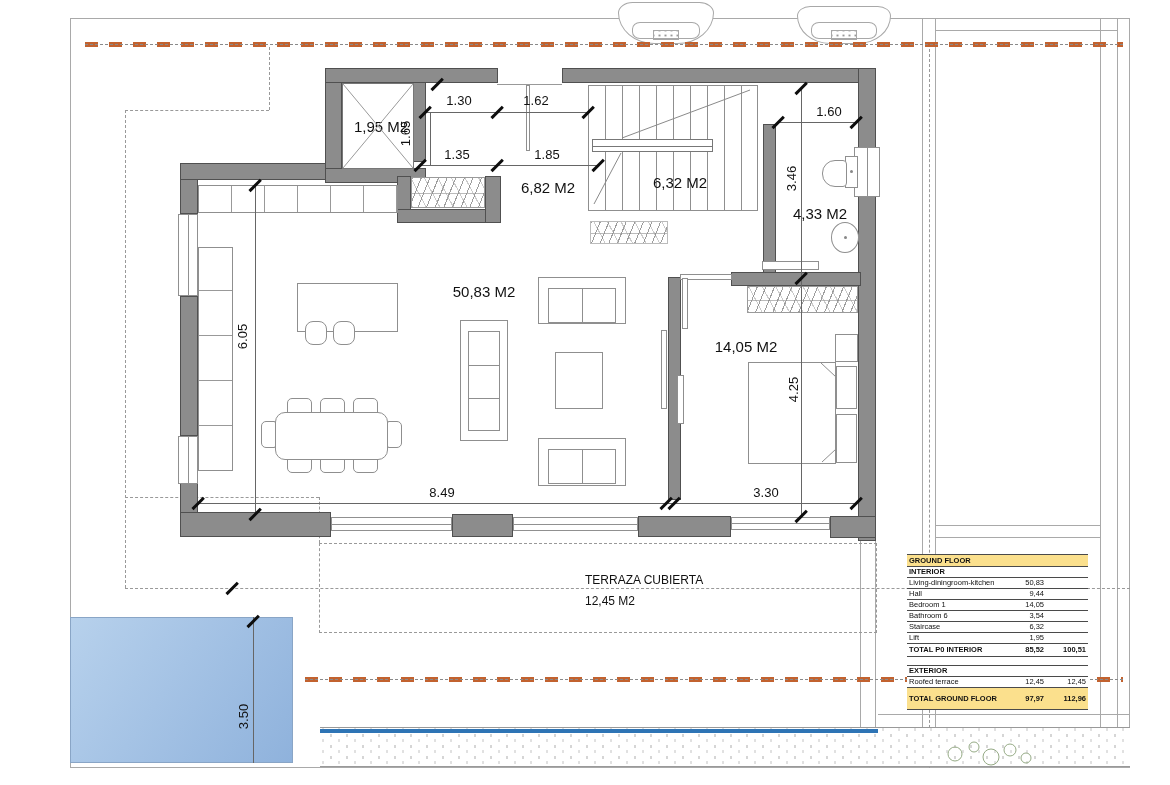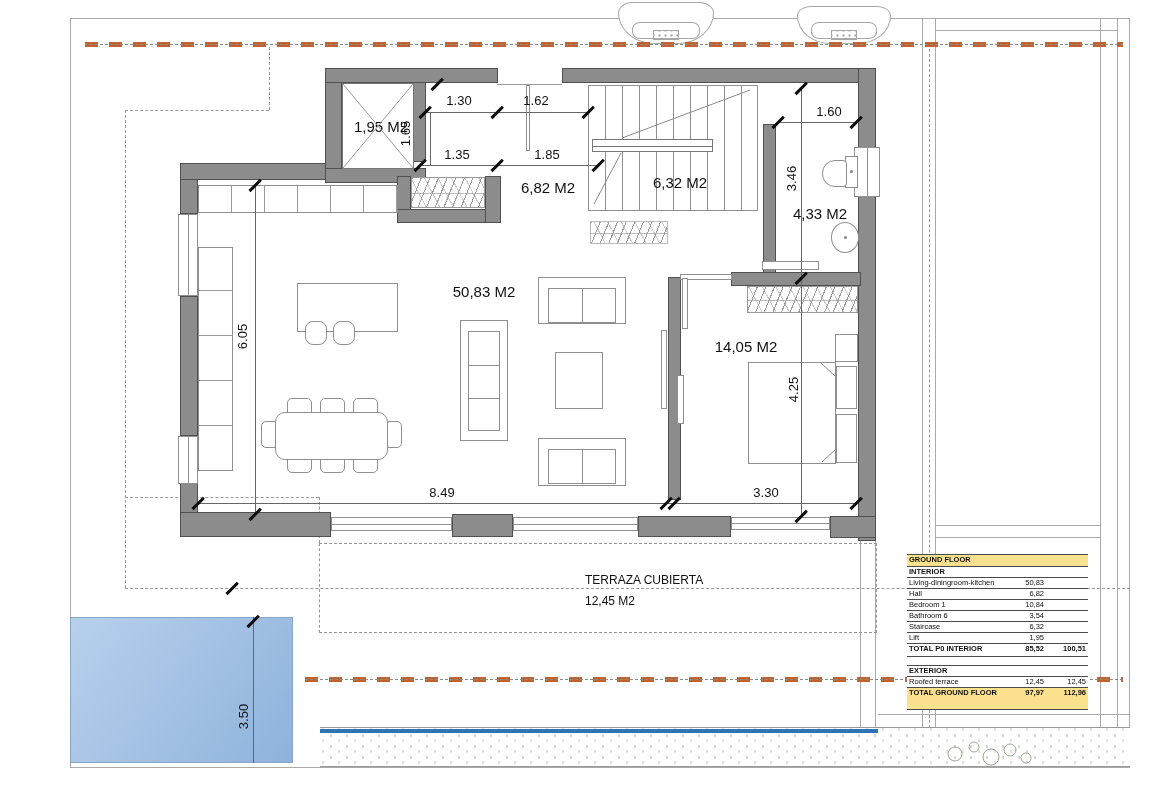--- a/index.html
+++ b/index.html
@@ -37,21 +37,21 @@
     background-size:16px 11px,16px 11px;background-position:3px 2px,11px 7px;
     border-top:1px solid #999;border-bottom:1px solid #999}
   .car{border:1px solid #a8a8a8;border-radius:16px 16px 40px 40px/12px 12px 34px 34px;background:#fff}
   .car-bumper{position:absolute;left:13px;right:13px;bottom:4px;height:15px;border:1px solid #a8a8a8;
     border-radius:8px/7px;background:#fff}
   .car-plate{position:absolute;left:50%;transform:translateX(-50%);bottom:3px;width:24px;height:8px;
     border:1px solid #a8a8a8;background-image:radial-gradient(circle,#999 1px,transparent 1.2px);
     background-size:6px 5px;background-position:2.5px 2px}
   
   #areas{left:907px;top:554px;width:181px;font-size:7.5px;line-height:9px;background:transparent}
-  .ar{display:flex;border-bottom:1px solid #4a4a4a;align-items:flex-start}
+  .ar{display:flex;border-bottom:1px solid #4a4a4a;align-items:center}
   .ar .c1{flex:1;padding:0 0 1px 2px;overflow:hidden;white-space:nowrap}
   .ar .c2,.ar .c3{width:40px;text-align:right;padding:0 2px 1px 0;white-space:nowrap}
   .bold{font-weight:bold}
   .yellow{background:#fbe08d}
 </style>
 </head>
 <body>
 
 <div id="canvas">
 
@@ -245,26 +245,26 @@
     <div class="ar bold" style="height:10px">
       <div class="c1">INTERIOR</div>
     </div>
     <div class="ar" style="height:10px">
       <div class="c1">Living-diningroom-kitchen</div>
       <div class="c2">50,83</div>
       <div class="c3"></div>
     </div>
     <div class="ar" style="height:10px">
       <div class="c1">Hall</div>
-      <div class="c2">6,82</div>
+      <div class="c2">9,44</div>
       <div class="c3"></div>
     </div>
     <div class="ar" style="height:10px">
       <div class="c1">Bedroom 1</div>
-      <div class="c2">10,84</div>
+      <div class="c2">14,05</div>
       <div class="c3"></div>
     </div>
     <div class="ar" style="height:10px">
       <div class="c1">Bathroom 6</div>
       <div class="c2">3,54</div>
       <div class="c3"></div>
     </div>
     <div class="ar" style="height:10px">
       <div class="c1">Staircase</div>
       <div class="c2">6,32</div>

